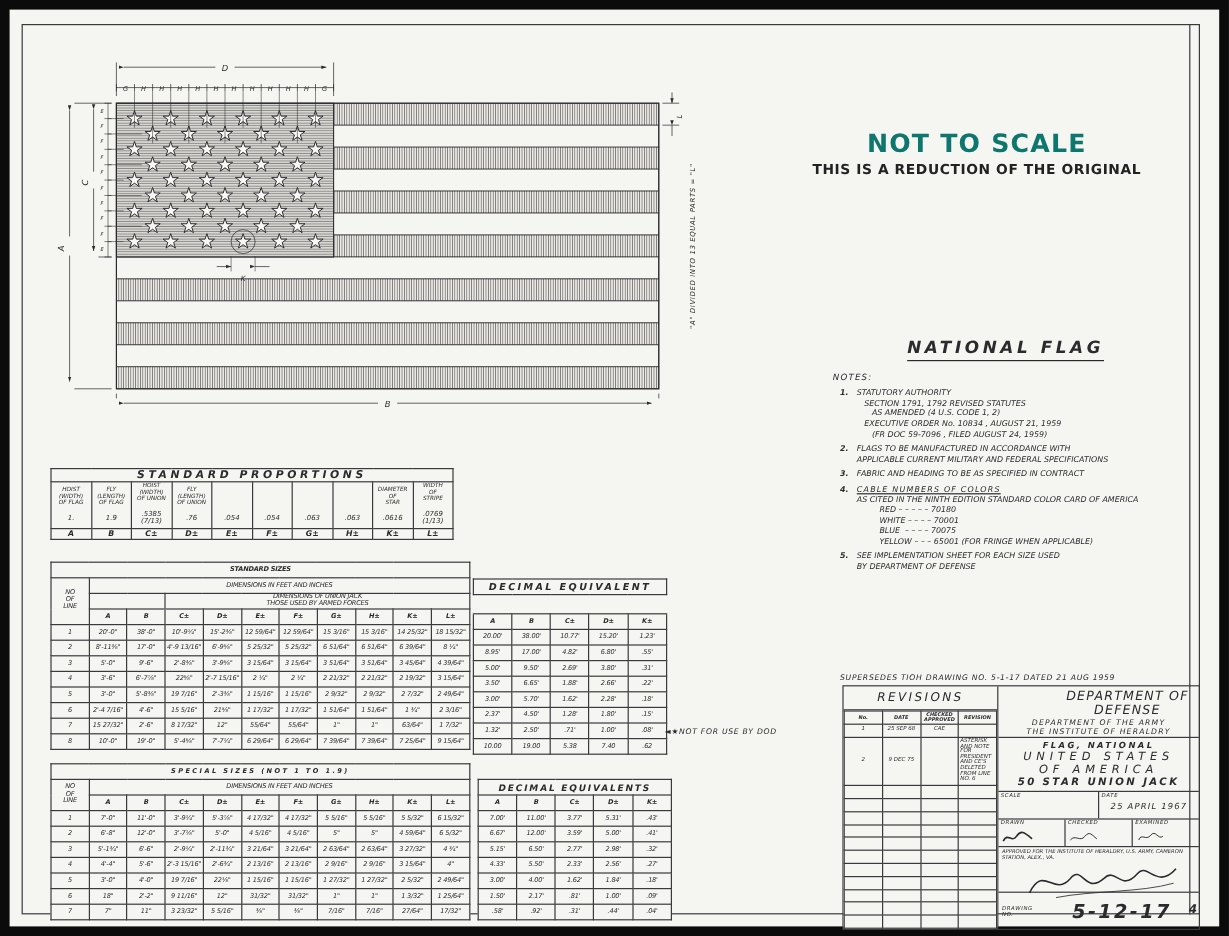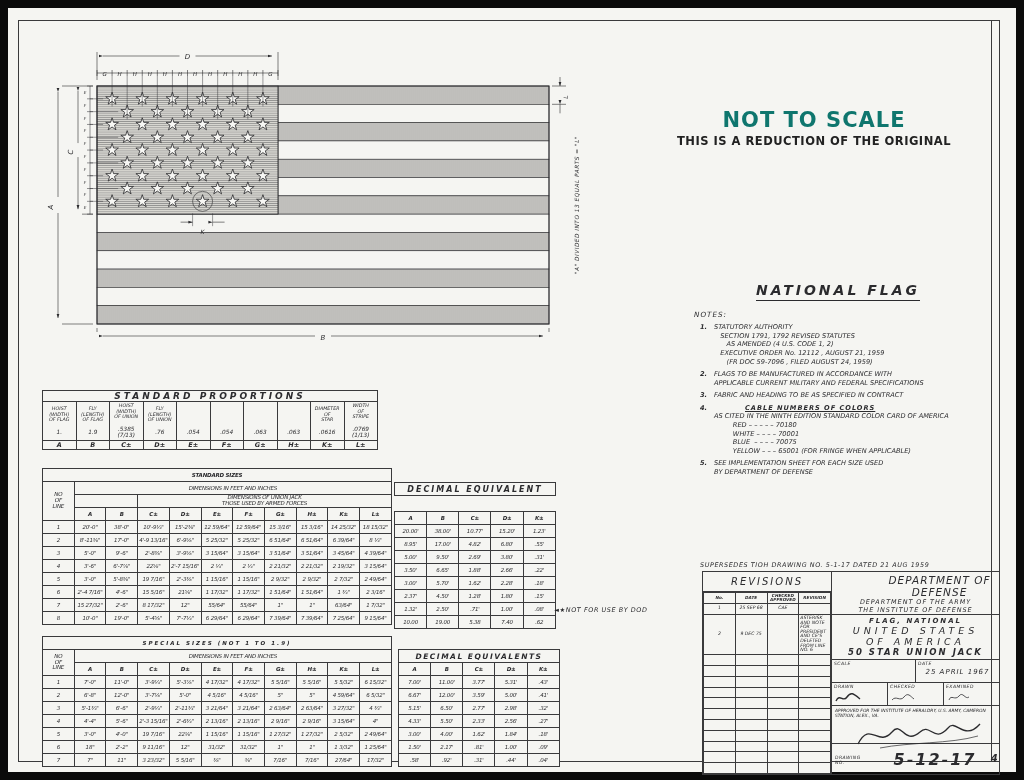--- a/index.html
+++ b/index.html
@@ -19,21 +19,21 @@
   .nts-sub{font-weight:bold;font-size:11.5px;letter-spacing:.5px;margin-top:2px;color:#222;}
 
   
   .natflag{left:748px;top:274px;font-size:14px;font-style:italic;letter-spacing:3px;
            border-bottom:1px solid #2b2b2e;padding-bottom:2px;font-weight:bold;}
   .notes{left:686px;top:302px;width:310px;font-size:6.6px;font-style:italic;line-height:1.3;}
   .notes .nlabel{font-size:7.2px;margin-bottom:4px;letter-spacing:1px;}
   .note{display:flex;margin-bottom:4px;}
   .note .nnum{width:14px;flex:none;padding-left:6px;font-weight:bold;}
   .note .nbody{white-space:pre;}
-  .note .ntitle{text-decoration:underline;letter-spacing:1px;font-weight:bold;display:block;margin-left:31px;}
+  .note .ntitle{text-decoration:underline;letter-spacing:1px;font-weight:normal;display:block;}
 
   
   table{border-collapse:collapse;table-layout:fixed;background:#f5f5f2;}
   td{border:1px solid #3a3a3c;font-style:italic;text-align:center;vertical-align:middle;
      padding:0;color:#2b2b2e;overflow:hidden;}
   .t-title{font-size:9px;letter-spacing:3px;height:14px;font-weight:bold;}
   .t-sub{font-size:7px;letter-spacing:2px;height:11px;}
   .t-note{font-size:6.4px;letter-spacing:1px;line-height:1.05;height:15px;white-space:pre-line;}
   .t-letters td{font-size:6.5px;height:11px;font-weight:bold;}
   .lineno-cell{font-size:5.2px;line-height:1.05;white-space:pre-line;}
@@ -295,21 +295,21 @@
     </div>
 
     <div class="abs natflag hand">NATIONAL FLAG</div>
     <div class="abs notes">
       <div class="nlabel">NOTES:</div>
       <div class="note">
         <span class="nnum">1.</span>
         <span class="nbody">STATUTORY AUTHORITY
    SECTION 1791, 1792 REVISED STATUTES
       AS AMENDED (4 U.S. CODE 1, 2)
-   EXECUTIVE ORDER No. 12112 , AUGUST 21, 1959
+   EXECUTIVE ORDER No. 10834 , AUGUST 21, 1959
       (FR DOC 59-7096 , FILED AUGUST 24, 1959)</span>
       </div>
       <div class="note">
         <span class="nnum">2.</span>
         <span class="nbody">FLAGS TO BE MANUFACTURED IN ACCORDANCE WITH
 APPLICABLE CURRENT MILITARY AND FEDERAL SPECIFICATIONS</span>
       </div>
       <div class="note">
         <span class="nnum">3.</span>
         <span class="nbody">FABRIC AND HEADING TO BE AS SPECIFIED IN CONTRACT</span>
@@ -907,21 +907,21 @@
                 <td></td>
                 <td></td>
               </tr>
             </tbody>
         </table>
       </div>
       <div class="tb-right">
         <div class="tb-box">
           <div class="dept1">DEPARTMENT OF DEFENSE</div>
           <div class="dept2">DEPARTMENT OF THE ARMY</div>
-          <div class="dept2">THE INSTITUTE OF DEFENSE</div>
+          <div class="dept2">THE INSTITUTE OF HERALDRY</div>
         </div>
         <div class="tb-box">
           <div class="flag-t1">FLAG, NATIONAL</div>
           <div class="flag-t2">UNITED STATES</div>
           <div class="flag-t3">OF AMERICA</div>
           <div class="flag-t4">50 STAR UNION JACK</div>
         </div>
         <div class="tb-box split" style="height:22px;">
           <div>
               <span class="mini-label">SCALE</span>

